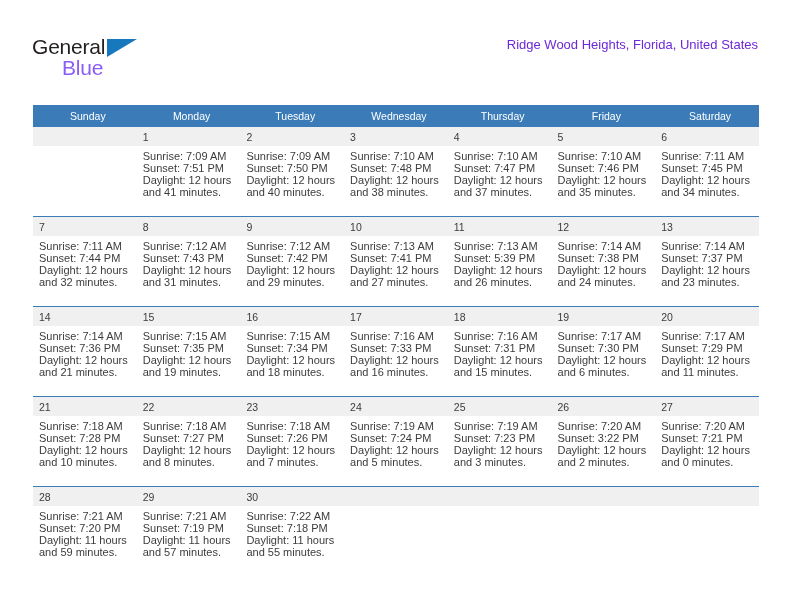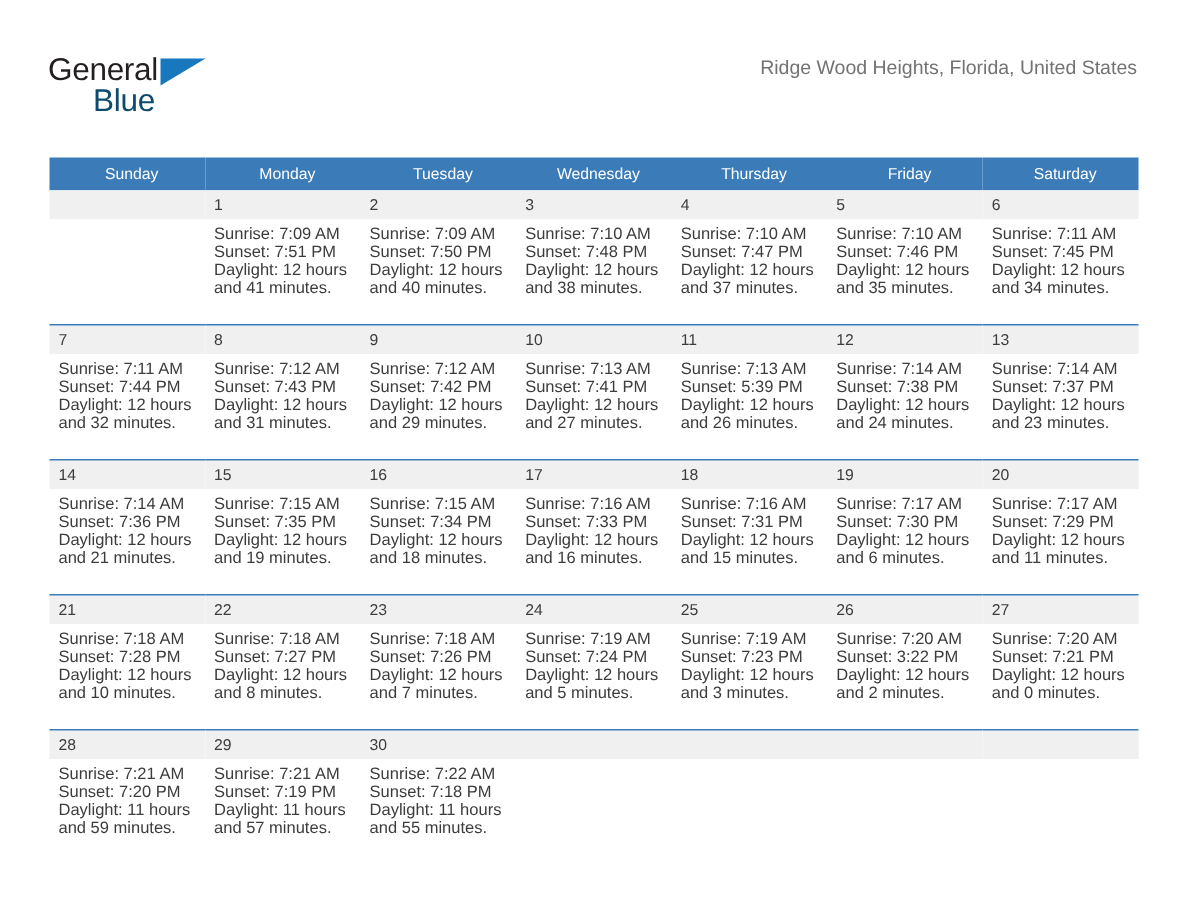--- a/index.html
+++ b/index.html
@@ -53,40 +53,40 @@
     height: 0;
     border-left: 30px solid #1878be;
     border-bottom: 18px solid transparent;
   }
   .logo-blue {
     position: absolute;
     left: 30px;
     top: 21px;
     font-size: 21px;
     letter-spacing: -0.2px;
-    color: #0c4a6e;
+    color: #8b5cf6;
     line-height: 22px;
   }
   .title-block {
     position: absolute;
     right: 34px;
     top: 28px;
     text-align: right;
   }
   .month-title {
     font-size: 27px;
     color: #3c3c3c;
     line-height: 34px;
     font-weight: normal;
     white-space: nowrap;
   }
   .location {
     margin-top: 9px;
     font-size: 13px;
-    color: #737373;
+    color: #6d28d9;
     line-height: 16px;
     white-space: nowrap;
   }
 
   
   .calendar {
     position: absolute;
     left: 33px;
     top: 105px;
     width: 726px;

